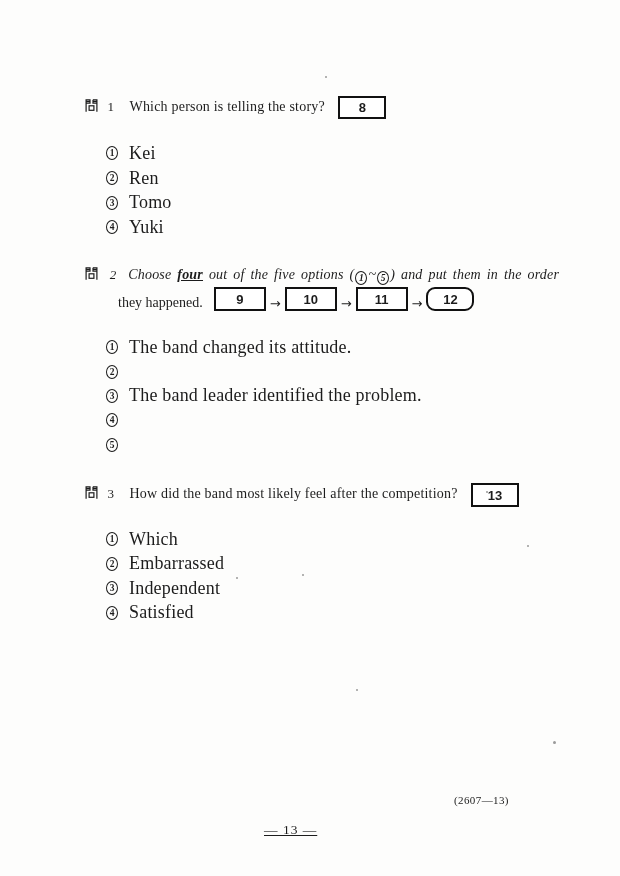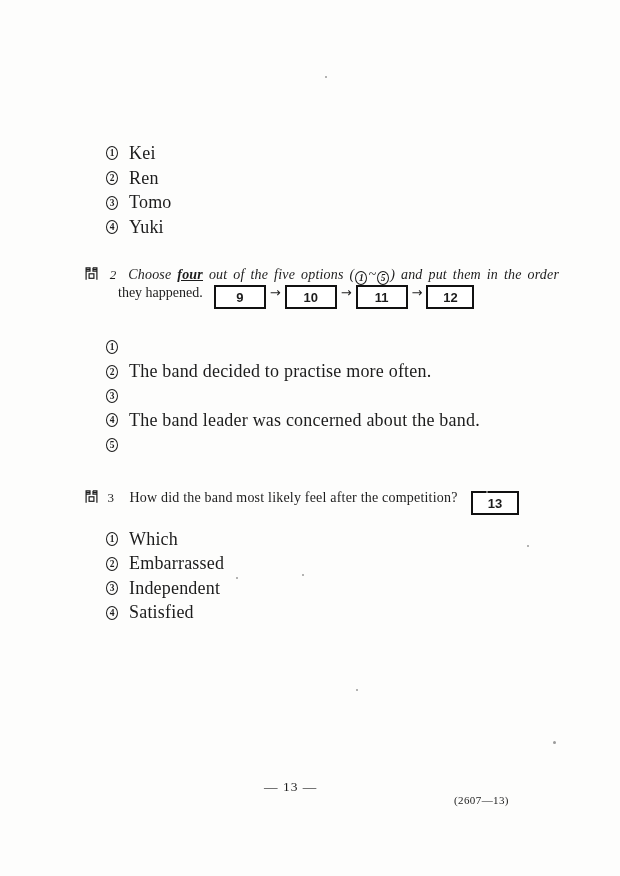--- a/index.html
+++ b/index.html
@@ -41,32 +41,47 @@
     flex:0 0 auto;
     box-sizing:border-box;
   }
   .circ.inline { vertical-align:-2px; margin:0 1px; }
   
   .opts { position:absolute; }
   .opt  { display:flex; align-items:center; }
   .opt .circ { margin-right:11px; }
   .opttext { font-size:18px; letter-spacing:0.2px; white-space:nowrap; }
   
-  .seqrow { position:absolute; display:flex; align-items:flex-start; white-space:nowrap; }
+  .seqrow { position:absolute; display:flex; align-items:flex-end; white-space:nowrap; }
   .seqrow .lead { font-size:14px; margin-right:11px; }
   
   .footer-page { position:absolute; font-size:13.5px; letter-spacing:1px; }
   .footer-code { position:absolute; font-size:11px; letter-spacing:0.4px; }
   .speck { position:absolute; background:#9a9a9a; border-radius:50%; }
 </style>
 </head>
 <body>
 
 <div class="page">
 
+  <div class="qheader" style="left:84px; top:96px;">
+    <span class="kanji" aria-label="問"><svg width="15" height="15" viewBox="0 0 100 100">
+          <g fill="none" stroke="#1c1c1c" stroke-width="8">
+            <path d="M14 92 V12 h26 v22 h-26"></path>
+            <path d="M14 23 h26"></path>
+            <path d="M60 12 h26 v80"></path>
+            <path d="M60 12 v22 h26"></path>
+            <path d="M60 23 h26"></path>
+            <rect x="34" y="52" width="32" height="30"></rect>
+          </g>
+        </svg></span>
+    <span class="qnum">1</span>
+    <span class="qtext">Which person is telling the story?</span>
+    <span class="ansbox">8</span>
+  </div>
 
   <div class="opts" style="left:106px; top:141px;">
     <div class="opt" style="height:24.7px;">
       <span class="circ">1</span>
       <span class="opttext">Kei</span>
     </div>
     <div class="opt" style="height:24.7px;">
       <span class="circ">2</span>
       <span class="opttext">Ren</span>
     </div>
@@ -95,57 +110,57 @@
   </div>
 
   <div class="seqrow" style="left:118px; top:285px; height:26px;">
     <span class="lead">they happened.</span>
     <span class="ansbox inrow" style="width:48px; height:20px;">9</span>
     <span class="arrow">→</span>
     <span class="ansbox inrow" style="width:48px; height:20px;">10</span>
     <span class="arrow">→</span>
     <span class="ansbox inrow" style="width:48px; height:20px;">11</span>
     <span class="arrow">→</span>
-    <span class="ansbox inrow" style="width:44px; height:20px;">12</span>
+    <span class="ansbox inrow" style="width:44px; height:20px;border-radius:9px;">12</span>
   </div>
 
   <div class="opts" style="left:106px; top:335px;">
     <div class="opt" style="height:24.4px;">
       <span class="circ">1</span>
+      <span class="opttext">The band changed its attitude.</span>
     </div>
     <div class="opt" style="height:24.4px;">
       <span class="circ">2</span>
-      <span class="opttext">The band decided to practise more often.</span>
     </div>
     <div class="opt" style="height:24.4px;">
       <span class="circ">3</span>
+      <span class="opttext">The band leader identified the problem.</span>
     </div>
     <div class="opt" style="height:24.4px;">
       <span class="circ">4</span>
-      <span class="opttext">The band leader was concerned about the band.</span>
     </div>
     <div class="opt" style="height:24.4px;">
       <span class="circ">5</span>
     </div>
   </div>
 
   <div class="qheader" style="left:84px; top:483px;">
     <span class="kanji" aria-label="問"><svg width="15" height="15" viewBox="0 0 100 100">
           <g fill="none" stroke="#1c1c1c" stroke-width="8">
             <path d="M14 92 V12 h26 v22 h-26"></path>
             <path d="M14 23 h26"></path>
             <path d="M60 12 h26 v80"></path>
             <path d="M60 12 v22 h26"></path>
             <path d="M60 23 h26"></path>
             <rect x="34" y="52" width="32" height="30"></rect>
           </g>
         </svg></span>
     <span class="qnum">3</span>
     <span class="qtext">How did the band most likely feel after the competition?</span>
-    <span class="ansbox" style="height:20px;margin-top:8px;">13</span>
+    <span class="ansbox" style="height:20px;">13</span>
   </div>
 
   <div class="opts" style="left:106px; top:527px;">
     <div class="opt" style="height:24.5px;">
       <span class="circ">1</span>
       <span class="opttext">Which</span>
     </div>
     <div class="opt" style="height:24.5px;">
       <span class="circ">2</span>
       <span class="opttext">Embarrassed</span>
@@ -153,21 +168,21 @@
     <div class="opt" style="height:24.5px;">
       <span class="circ">3</span>
       <span class="opttext">Independent</span>
     </div>
     <div class="opt" style="height:24.5px;">
       <span class="circ">4</span>
       <span class="opttext">Satisfied</span>
     </div>
   </div>
 
-  <div class="footer-page" style="left:264px; top:779px;">— 13 —</div>
+  <div class="footer-page" style="left:264px; top:822px;text-decoration:underline;">— 13 —</div>
   <div class="footer-code" style="left:454px; top:794px;text-align:right;">(2607—13)</div>
 
   <div class="speck" style="left:325px; top:76px;  width:2px; height:2px;"></div>
   <div class="speck" style="left:486px; top:491px; width:2px; height:2px;"></div>
   <div class="speck" style="left:527px; top:545px; width:2px; height:2px;"></div>
   <div class="speck" style="left:236px; top:577px; width:2px; height:2px;"></div>
   <div class="speck" style="left:302px; top:574px; width:2px; height:2px;"></div>
   <div class="speck" style="left:356px; top:689px; width:2px; height:2px;"></div>
   <div class="speck" style="left:553px; top:741px; width:3px; height:3px;"></div>
 

